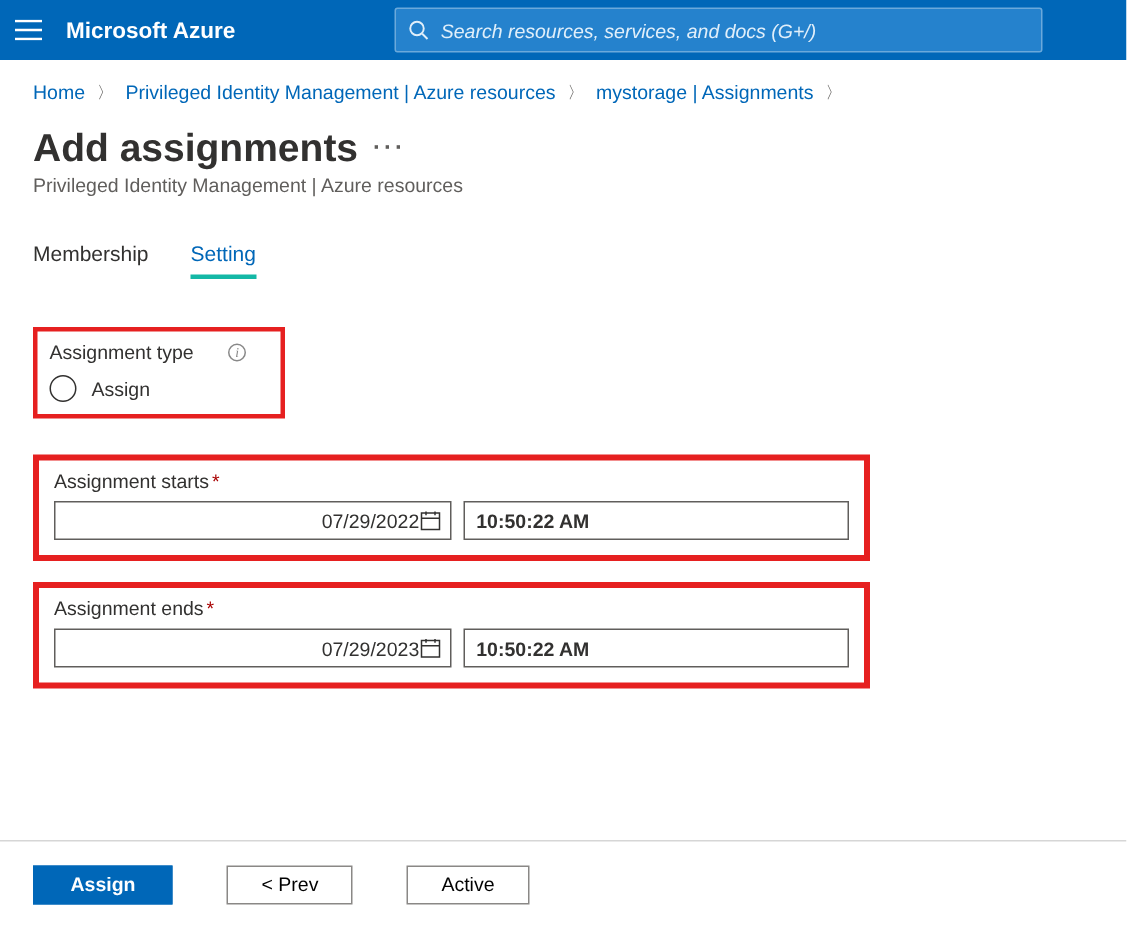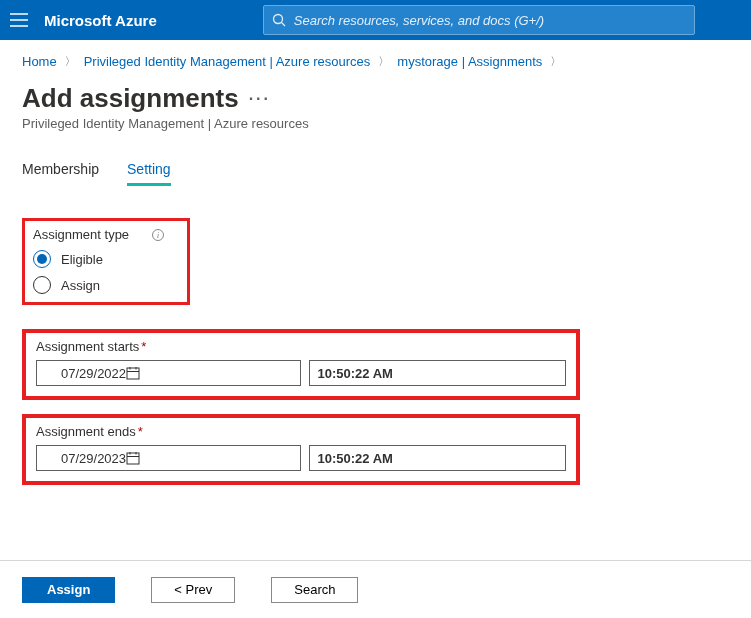--- a/index.html
+++ b/index.html
@@ -151,21 +151,21 @@
     .date-row { display:flex; gap: 8px; margin-top: 6px; }
     .date-field, .time-field {
       border: 1px solid #605e5c;
       height: 26px;
       display: flex;
       align-items: center;
       padding: 0 6px 0 8px;
       font-size: 13px;
       background: #fff;
     }
-    .date-field { width: 265px; justify-content: flex-start; padding-left: 24px; }
+    .date-field { width: 265px; justify-content: flex-end; padding-left: 24px; }
     .time-field { width: 258px; font-weight: bold; }
     .cal-icon svg { display:block; }
     .footer {
       position: absolute;
       bottom: 0; left: 0; right: 0;
       border-top: 1px solid #d6d6d6;
       height: 58px;
       display: flex;
       align-items: center;
       padding: 0 22px;
@@ -229,26 +229,20 @@
     <div class="tab">Membership</div>
     <div class="tab active">Setting</div>
   </div>
 
   <div class="redbox">
     <div class="field-label">
       <span>Assignment type</span>
       <span class="info-icon">i</span>
     </div>
     <div class="radio-row">
-      <span class="radio-outer checked">
-          <span class="radio-inner"></span>
-        </span>
-      <span>Eligible</span>
-    </div>
-    <div class="radio-row">
       <span class="radio-outer"></span>
       <span>Assign</span>
     </div>
   </div>
 
 
   <div class="datebox">
     <div class="req-label">
       <span>Assignment starts</span><span class="star">*</span>
     </div>
@@ -290,14 +284,14 @@
         <span>10:50:22 AM</span>
       </div>
     </div>
   </div>
 
 </div>
 
 <div class="footer">
   <button class="btn primary">Assign</button>
   <button class="btn">&lt;  Prev</button>
-  <button class="btn">Search</button>
+  <button class="btn">Active</button>
 </div>
 
 </body></html>

